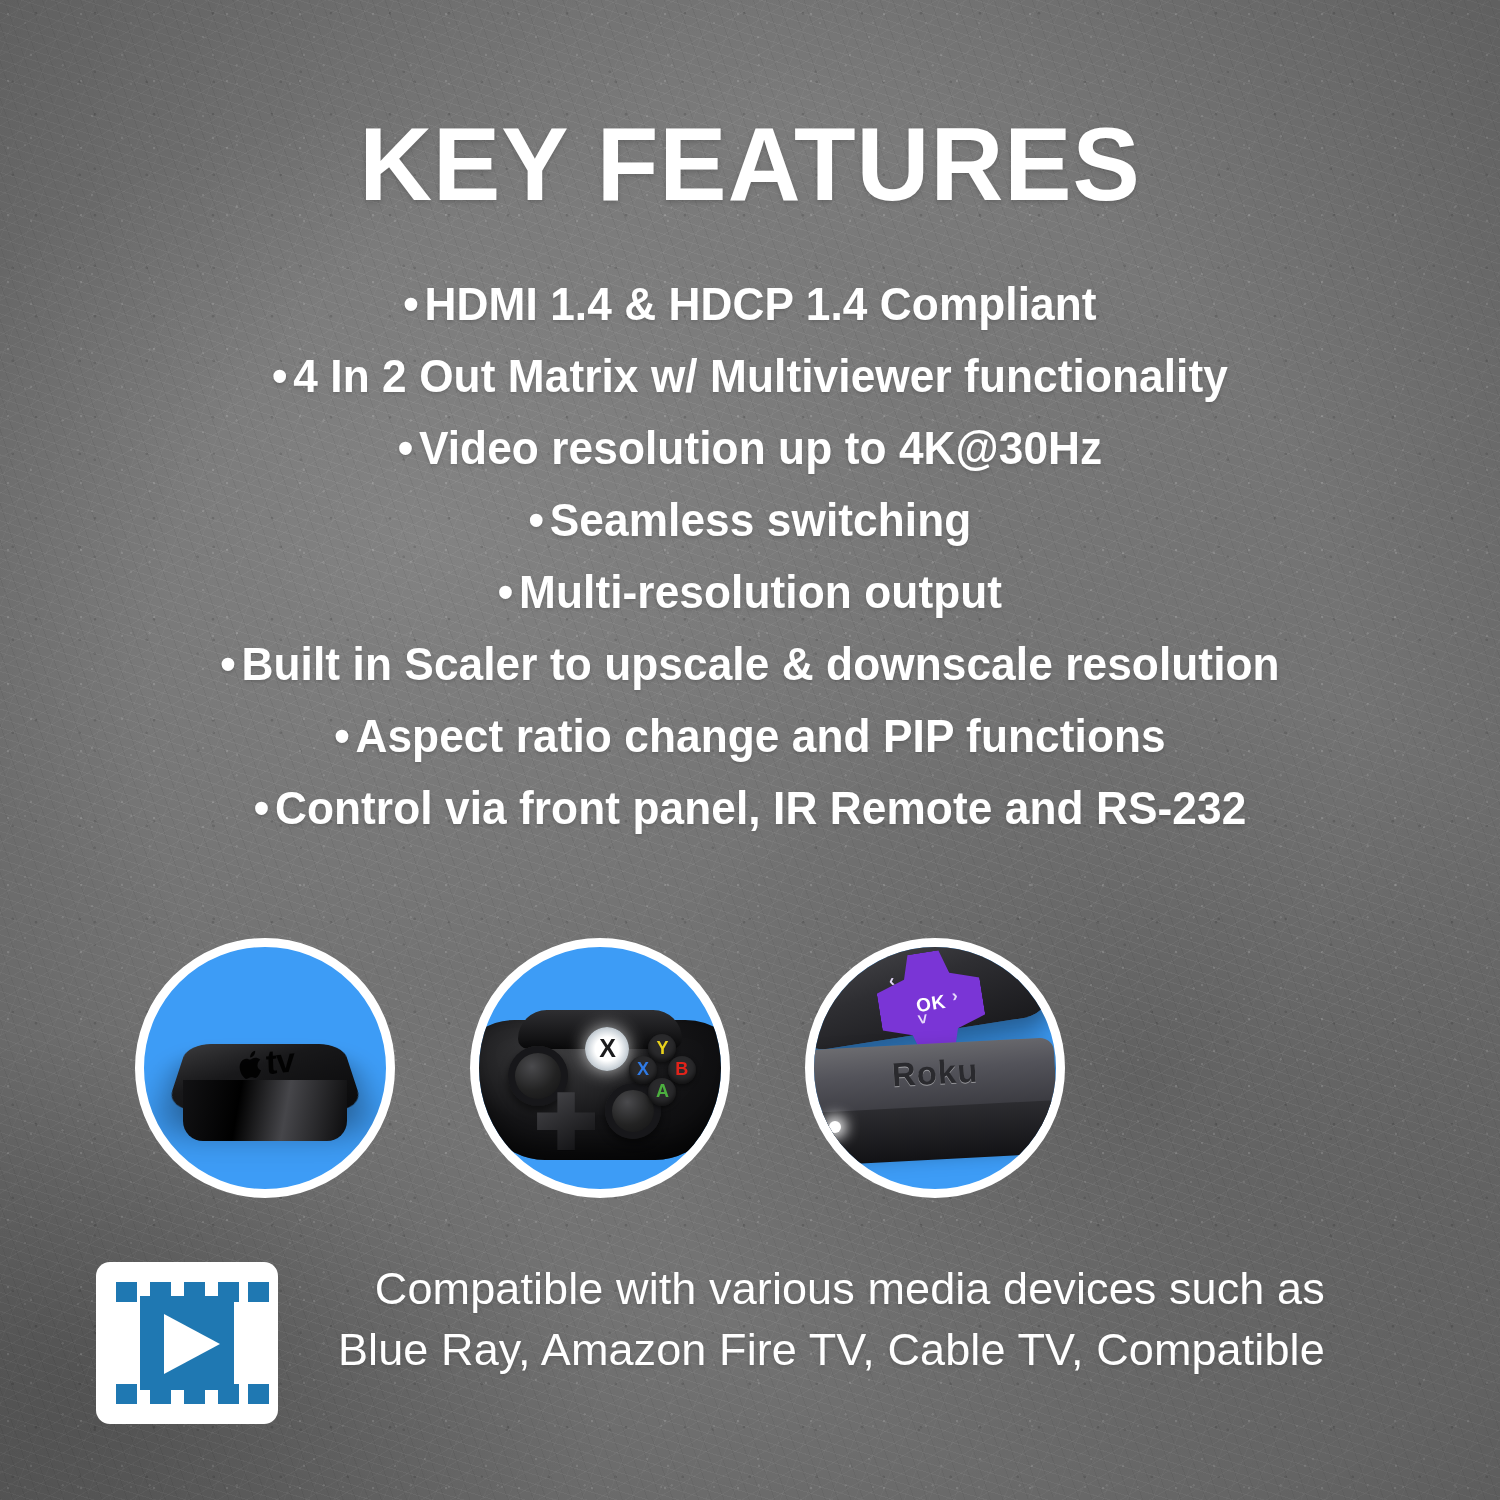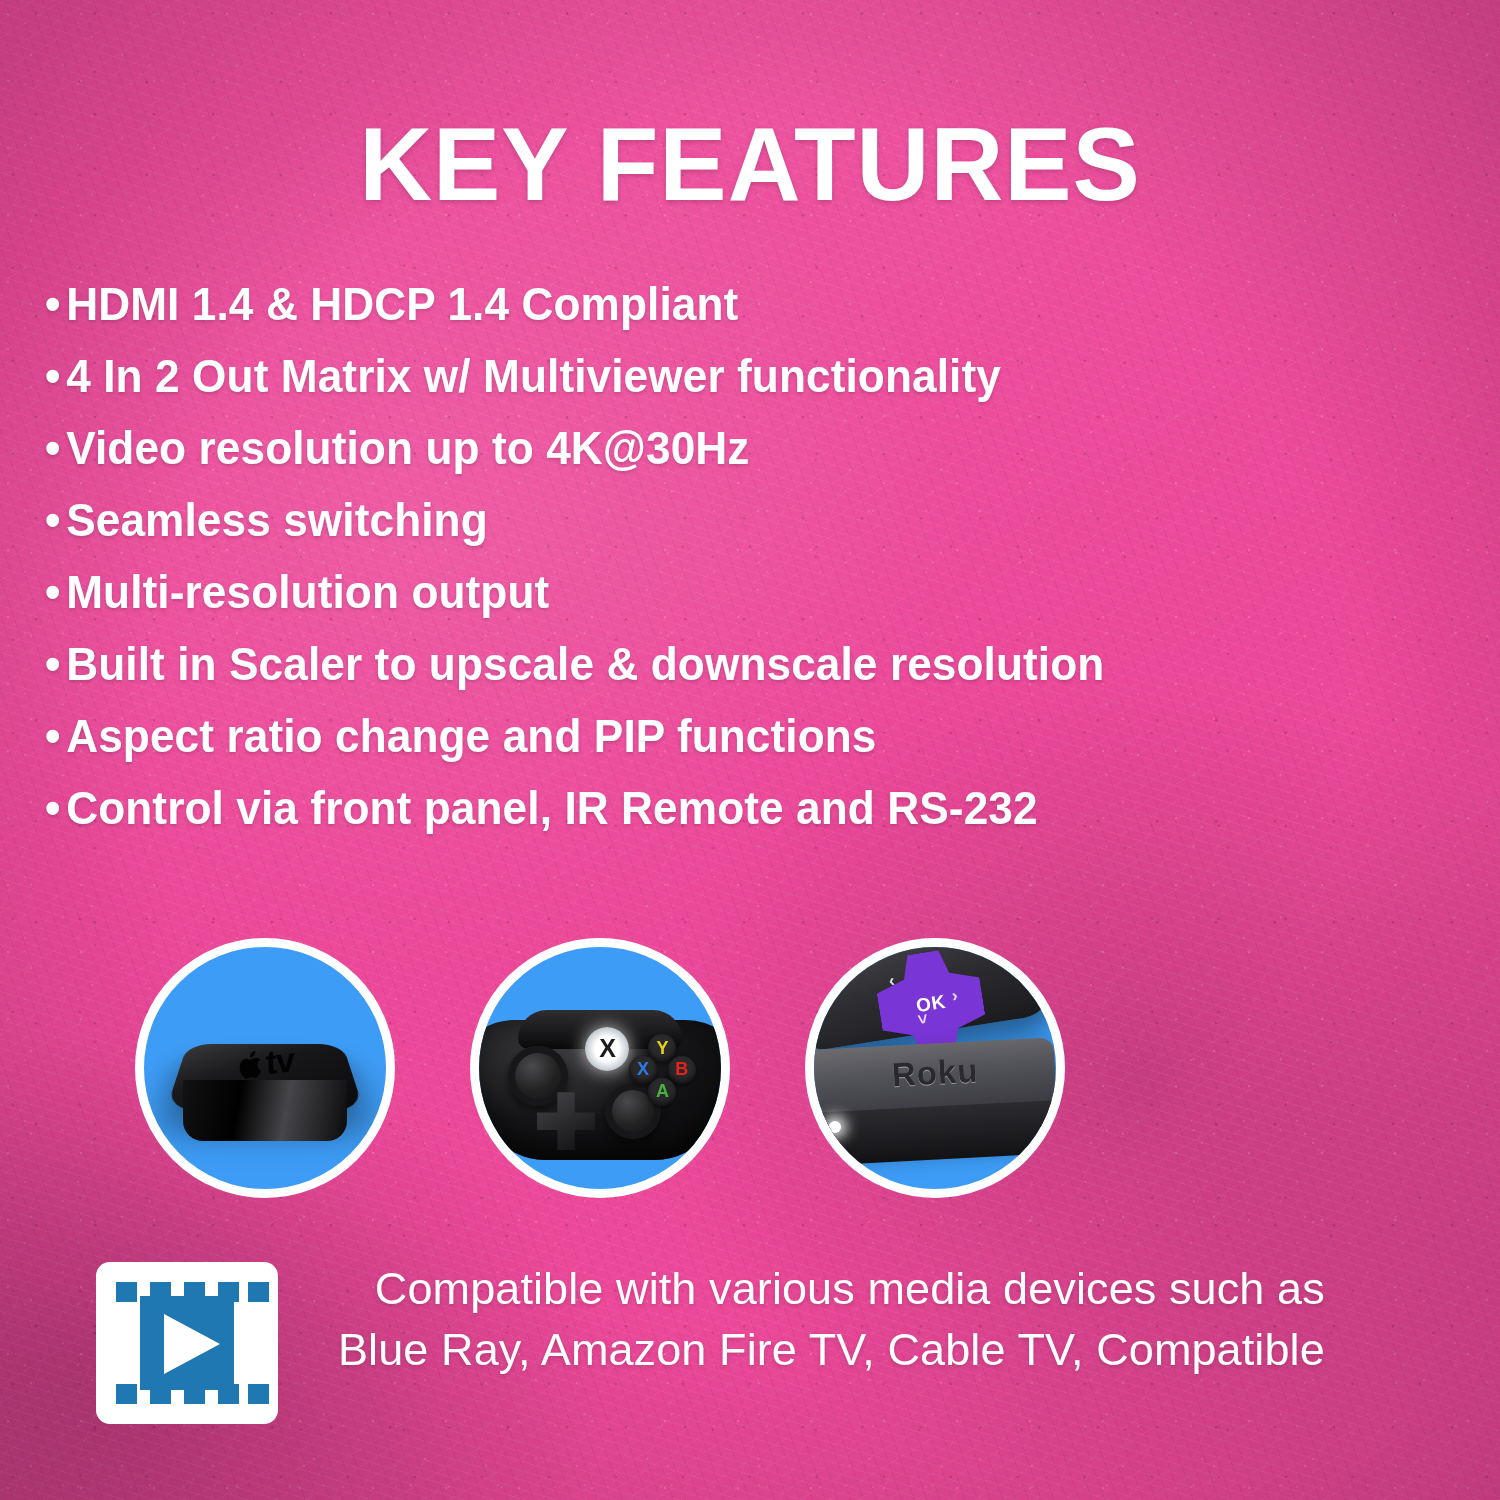--- a/index.html
+++ b/index.html
@@ -3,21 +3,21 @@
 <meta charset="utf-8">
 <style>
   html,body{margin:0;padding:0;}
   body{
     width:1500px;height:1500px;overflow:hidden;
     font-family:"Liberation Sans",sans-serif;
     background:#1f78b2;
   }
   #canvas{
     position:relative;width:1500px;height:1500px;overflow:hidden;
-    background:#ec4899;
+    background:#737373;
   }
   
   .tex{position:absolute;inset:0;pointer-events:none;}
   .tex-a{
     background:
       radial-gradient(ellipse 900px 700px at 28% 36%, rgba(255,255,255,.10), rgba(255,255,255,0) 62%),
       radial-gradient(ellipse 760px 620px at 76% 72%, rgba(0,0,0,.16), rgba(0,0,0,0) 66%),
       radial-gradient(ellipse 1200px 900px at 52% 8%, rgba(255,255,255,.06), rgba(255,255,255,0) 70%),
       radial-gradient(ellipse 700px 500px at 8% 92%, rgba(0,0,0,.18), rgba(0,0,0,0) 70%);
   }
@@ -53,21 +53,21 @@
     text-align:center;color:#ffffff;
     font-size:104px;line-height:104px;font-weight:bold;
     letter-spacing:1px;
     transform:scaleX(.97);
     text-shadow:0 2px 5px rgba(0,0,0,.18);
   }
 
   
   #bullets{
     position:absolute;left:0;right:0;top:268px;
-    text-align:left;color:#ffffff;
+    text-align:center;color:#ffffff;
   }
   .bullet{
     font-size:47px;line-height:72px;font-weight:bold;
     letter-spacing:.1px;
     white-space:nowrap;
     transform:scaleX(.94);
     text-shadow:0 2px 4px rgba(0,0,0,.17);
   }
   .bullet .dot{margin-right:6px;}
 

